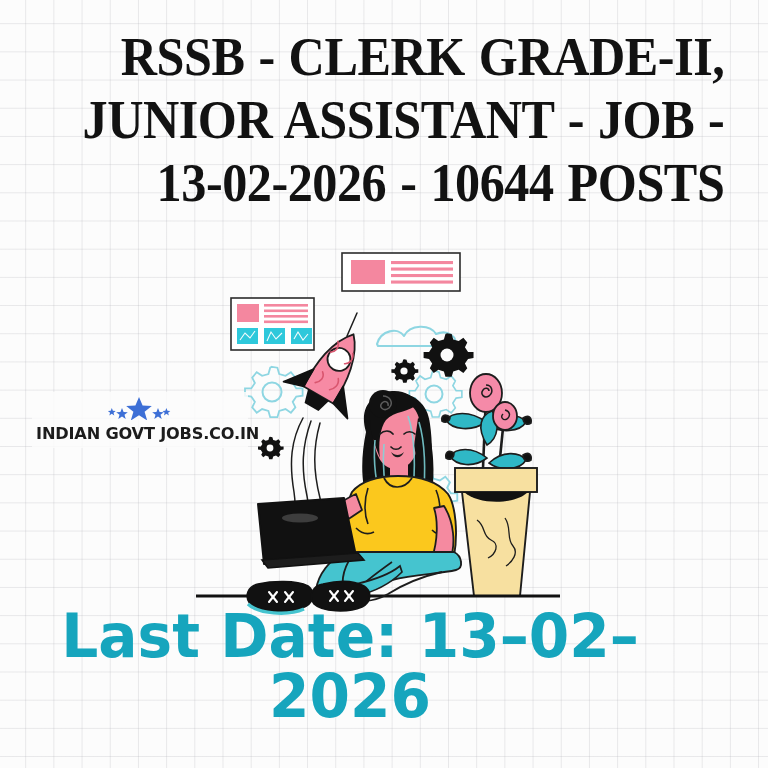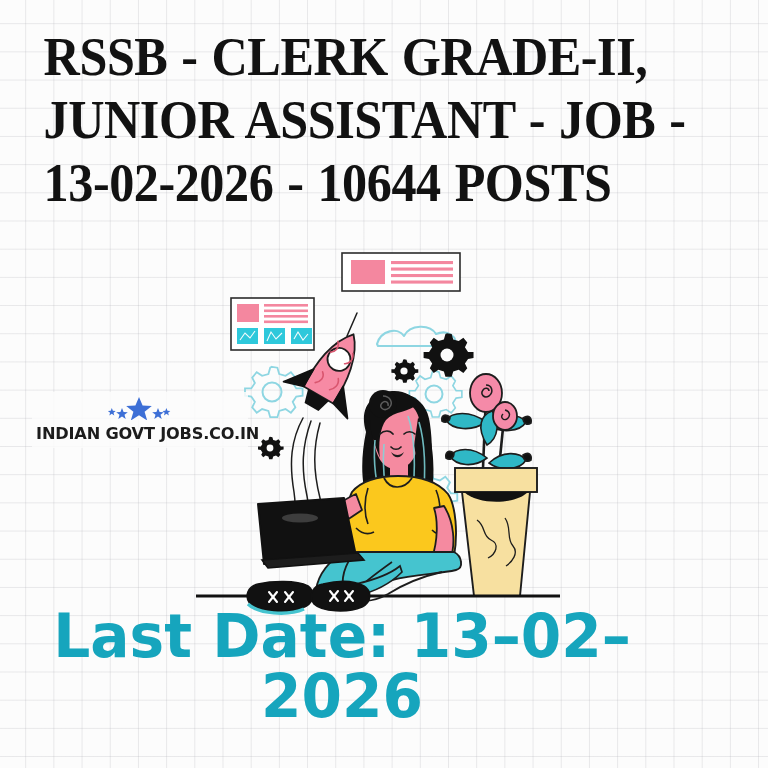--- a/index.html
+++ b/index.html
@@ -21,42 +21,42 @@
     background-position: -3px -5px;
     font-family: "Liberation Sans", sans-serif;
   }
 
   
   #title-block {
     position: absolute;
     top: 26px;
     left: 0;
     width: 768px;
-    text-align: left;
+    text-align: right;
     padding: 0 18px;
     box-sizing: border-box;
   }
   #title-text {
     font-family: "Liberation Serif", "DejaVu Serif", serif;
     font-weight: bold;
     font-size: 54px;
     line-height: 1.17;
     letter-spacing: -0.5px;
     color: #121212;
     margin: 0;
     transform: scaleX(0.93);
     transform-origin: center top;
     word-spacing: 2px;
   }
 
   
   #lastdate-block {
     position: absolute;
     bottom: 42px;
-    left: 0;
+    left: 8px;
     width: 684px;
     text-align: center;
   }
   #lastdate-text {
     font-family: "DejaVu Sans", sans-serif;
     font-weight: bold;
     font-size: 60px;
     line-height: 1;
     color: #16A5BD;
     margin: 0;

